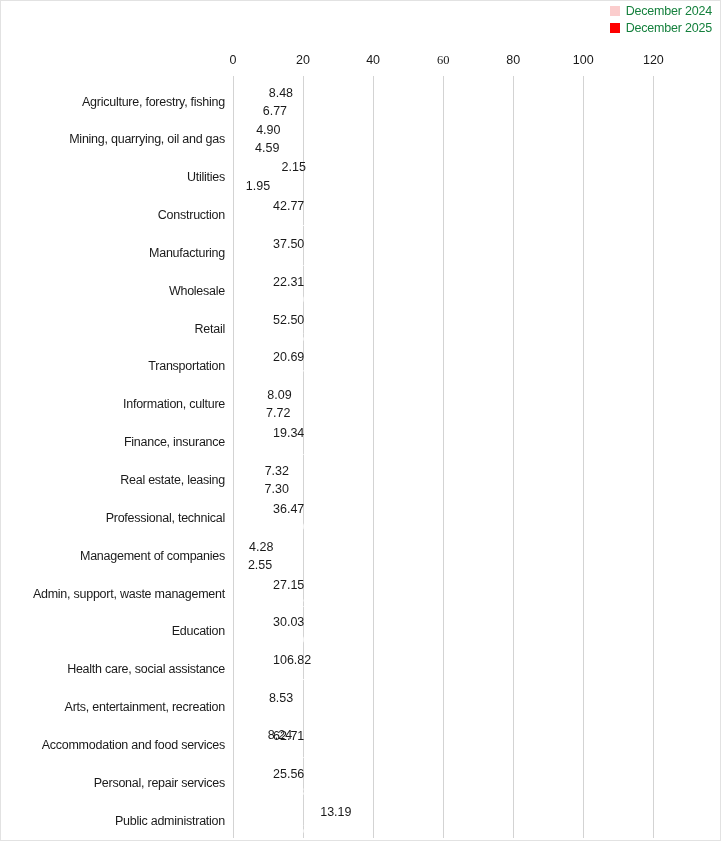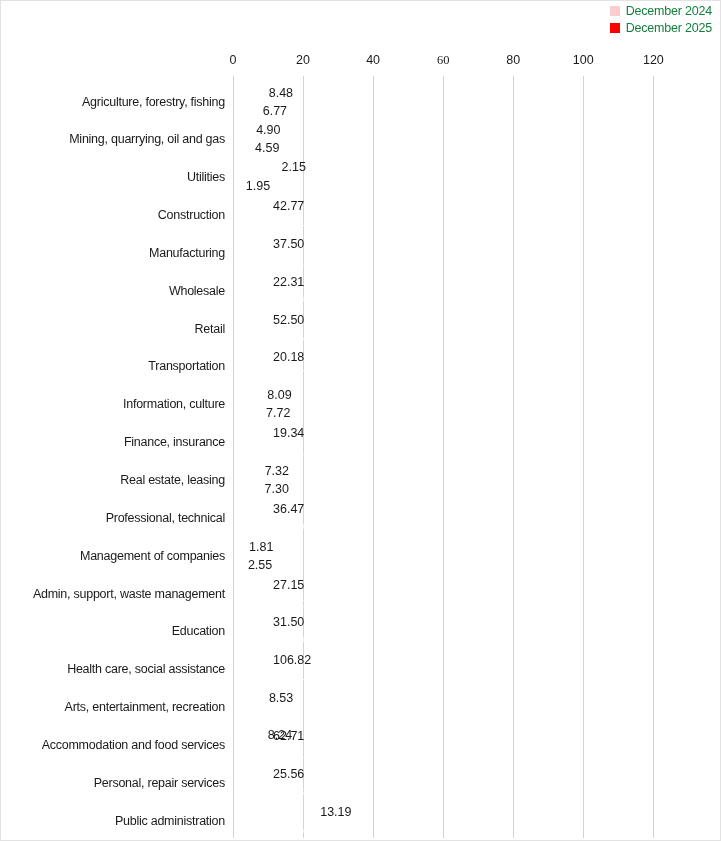--- a/index.html
+++ b/index.html
@@ -262,21 +262,21 @@
       <div class="bar-row" style="top: 310.1px; width: 183.907px;">
         <div class="bar bar-2024"></div>
         <span class="bar-value inside dark">52.50</span>
       </div>
       <div class="bar-row" style="top: 328.1px; width: 158.16px;">
         <div class="bar bar-2025"></div>
         <span class="bar-value inside light">45.15</span>
       </div>
       <div class="bar-row" style="top: 347.95px; width: 96.1924px;">
         <div class="bar bar-2024"></div>
-        <span class="bar-value inside dark">20.18</span>
+        <span class="bar-value inside dark">20.69</span>
       </div>
       <div class="bar-row" style="top: 365.95px; width: 93.425px;">
         <div class="bar bar-2025"></div>
         <span class="bar-value inside light">26.67</span>
       </div>
       <div class="bar-row" style="top: 385.8px; width: 28.3393px;">
         <div class="bar bar-2024"></div>
         <span class="bar-value outside dark">8.09</span>
       </div>
       <div class="bar-row" style="top: 403.8px; width: 27.0432px;">
@@ -302,37 +302,37 @@
       <div class="bar-row" style="top: 499.35px; width: 127.754px;">
         <div class="bar bar-2024"></div>
         <span class="bar-value inside dark">36.47</span>
       </div>
       <div class="bar-row" style="top: 517.35px; width: 130.662px;">
         <div class="bar bar-2025"></div>
         <span class="bar-value inside light">37.30</span>
       </div>
       <div class="bar-row" style="top: 537.2px; width: 10.0536px;">
         <div class="bar bar-2024"></div>
-        <span class="bar-value outside dark">1.81</span>
+        <span class="bar-value outside dark">4.28</span>
       </div>
       <div class="bar-row" style="top: 555.2px; width: 8.93265px;">
         <div class="bar bar-2025"></div>
         <span class="bar-value outside dark">2.55</span>
       </div>
       <div class="bar-row" style="top: 575.05px; width: 95.1064px;">
         <div class="bar bar-2024"></div>
         <span class="bar-value inside dark">27.15</span>
       </div>
       <div class="bar-row" style="top: 593.05px; width: 97.1032px;">
         <div class="bar bar-2025"></div>
         <span class="bar-value inside light">27.72</span>
       </div>
       <div class="bar-row" style="top: 612.9px; width: 66.6271px;">
         <div class="bar bar-2024"></div>
-        <span class="bar-value inside dark">31.50</span>
+        <span class="bar-value inside dark">30.03</span>
       </div>
       <div class="bar-row" style="top: 630.9px; width: 67.6079px;">
         <div class="bar bar-2025"></div>
         <span class="bar-value inside light">19.30</span>
       </div>
       <div class="bar-row" style="top: 650.75px; width: 374.19px;">
         <div class="bar bar-2024"></div>
         <span class="bar-value inside dark">106.82</span>
       </div>
       <div class="bar-row" style="top: 668.75px; width: 336.778px;">

